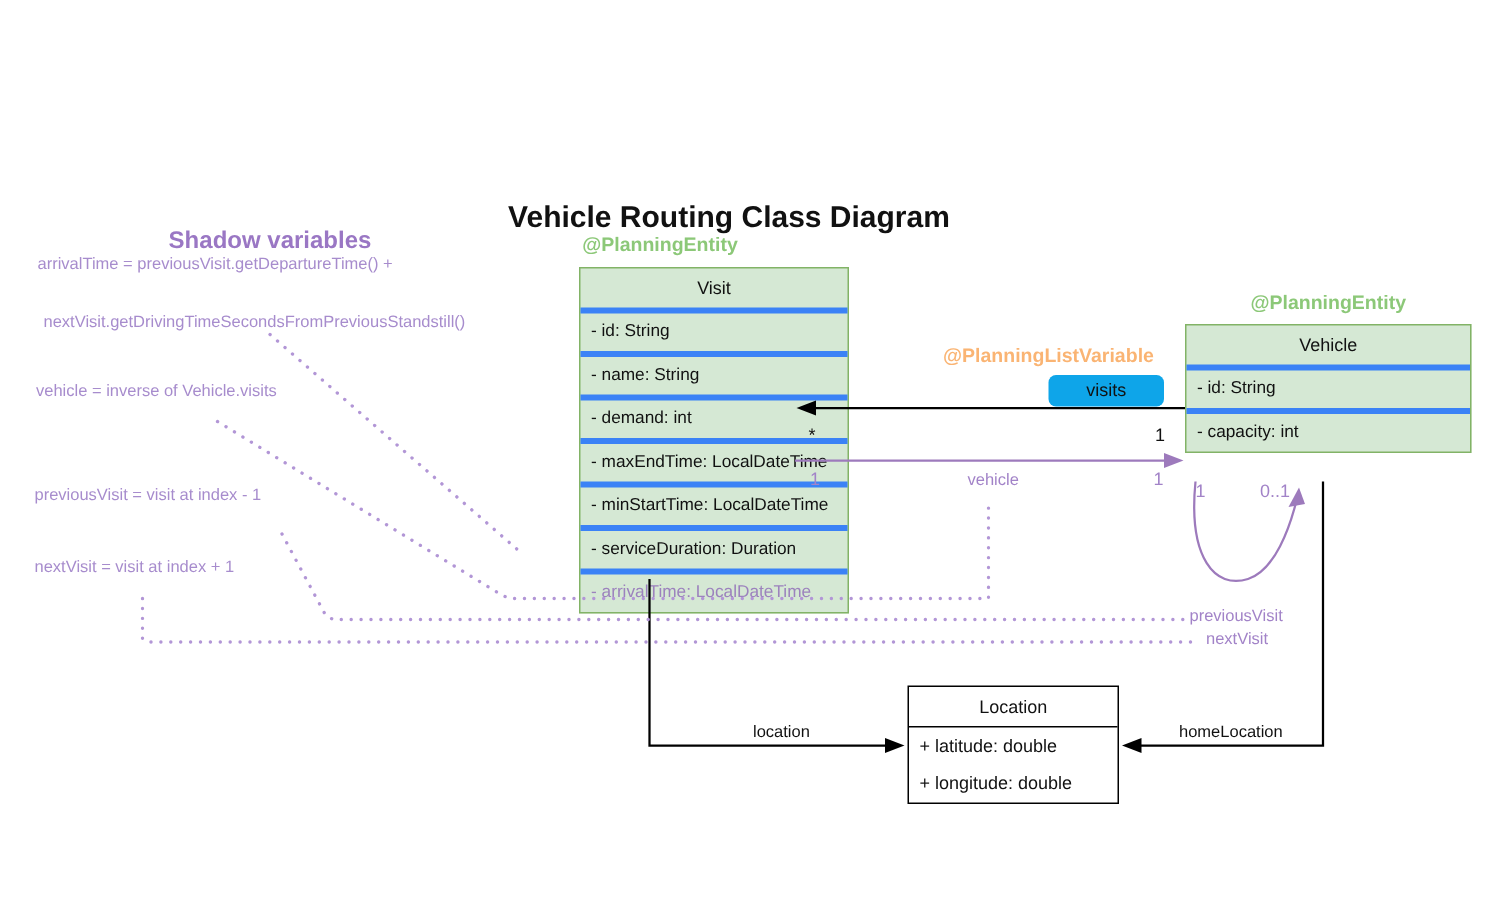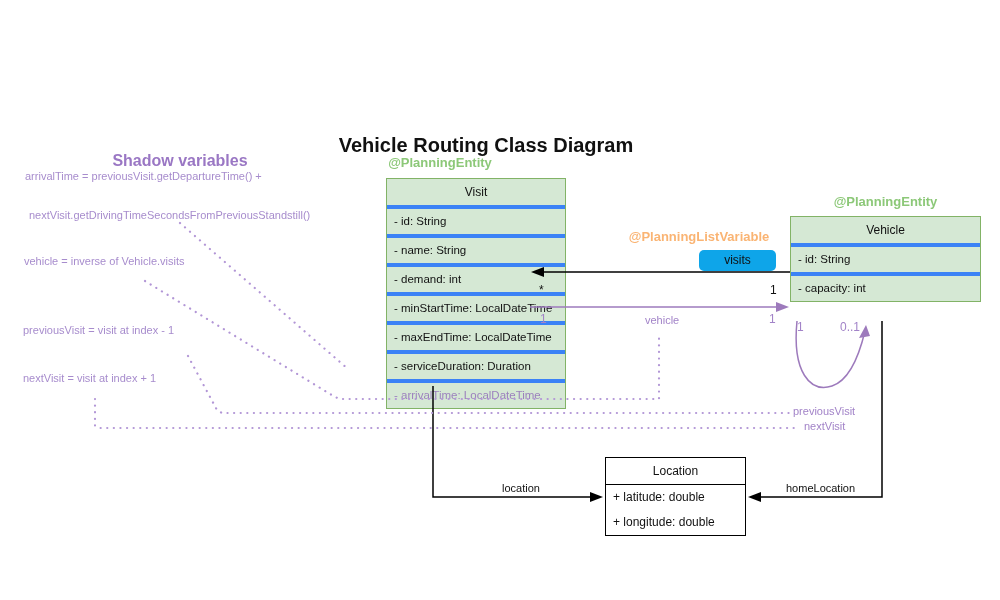--- a/index.html
+++ b/index.html
@@ -81,22 +81,22 @@
   <div class="abs shadow-line" style="left:24px;top:255px;">vehicle = inverse of Vehicle.visits</div>
   <div class="abs shadow-line" style="left:23px;top:324px;">previousVisit = visit at index - 1</div>
   <div class="abs shadow-line" style="left:23px;top:372px;">nextVisit = visit at index + 1</div>
 
   <div class="abs stereo-green" style="left:350px;top:155px;width:180px;">@PlanningEntity</div>
   <div class="uml-box" style="left:350px;top:178px;width:180px;margin-left:36px;">
     <div class="uml-title">Visit</div>
     <div class="uml-row">- id: String</div>
     <div class="uml-row">- name: String</div>
     <div class="uml-row">- demand: int</div>
+    <div class="uml-row">- maxEndTime: LocalDateTime</div>
     <div class="uml-row">- minStartTime: LocalDateTime</div>
-    <div class="uml-row">- maxEndTime: LocalDateTime</div>
     <div class="uml-row">- serviceDuration: Duration</div>
     <div class="uml-row purple">- arrivalTime: LocalDateTime</div>
   </div>
 
   <div class="abs stereo-orange" style="left:609px;top:229px;width:180px;">@PlanningListVariable</div>
   <div class="abs visits-badge">visits</div>
 
   <div class="abs stereo-green" style="left:790px;top:194px;width:191px;">@PlanningEntity</div>
   <div class="uml-box" style="left:790px;top:216px;width:191px;">
     <div class="uml-title">Vehicle</div>

